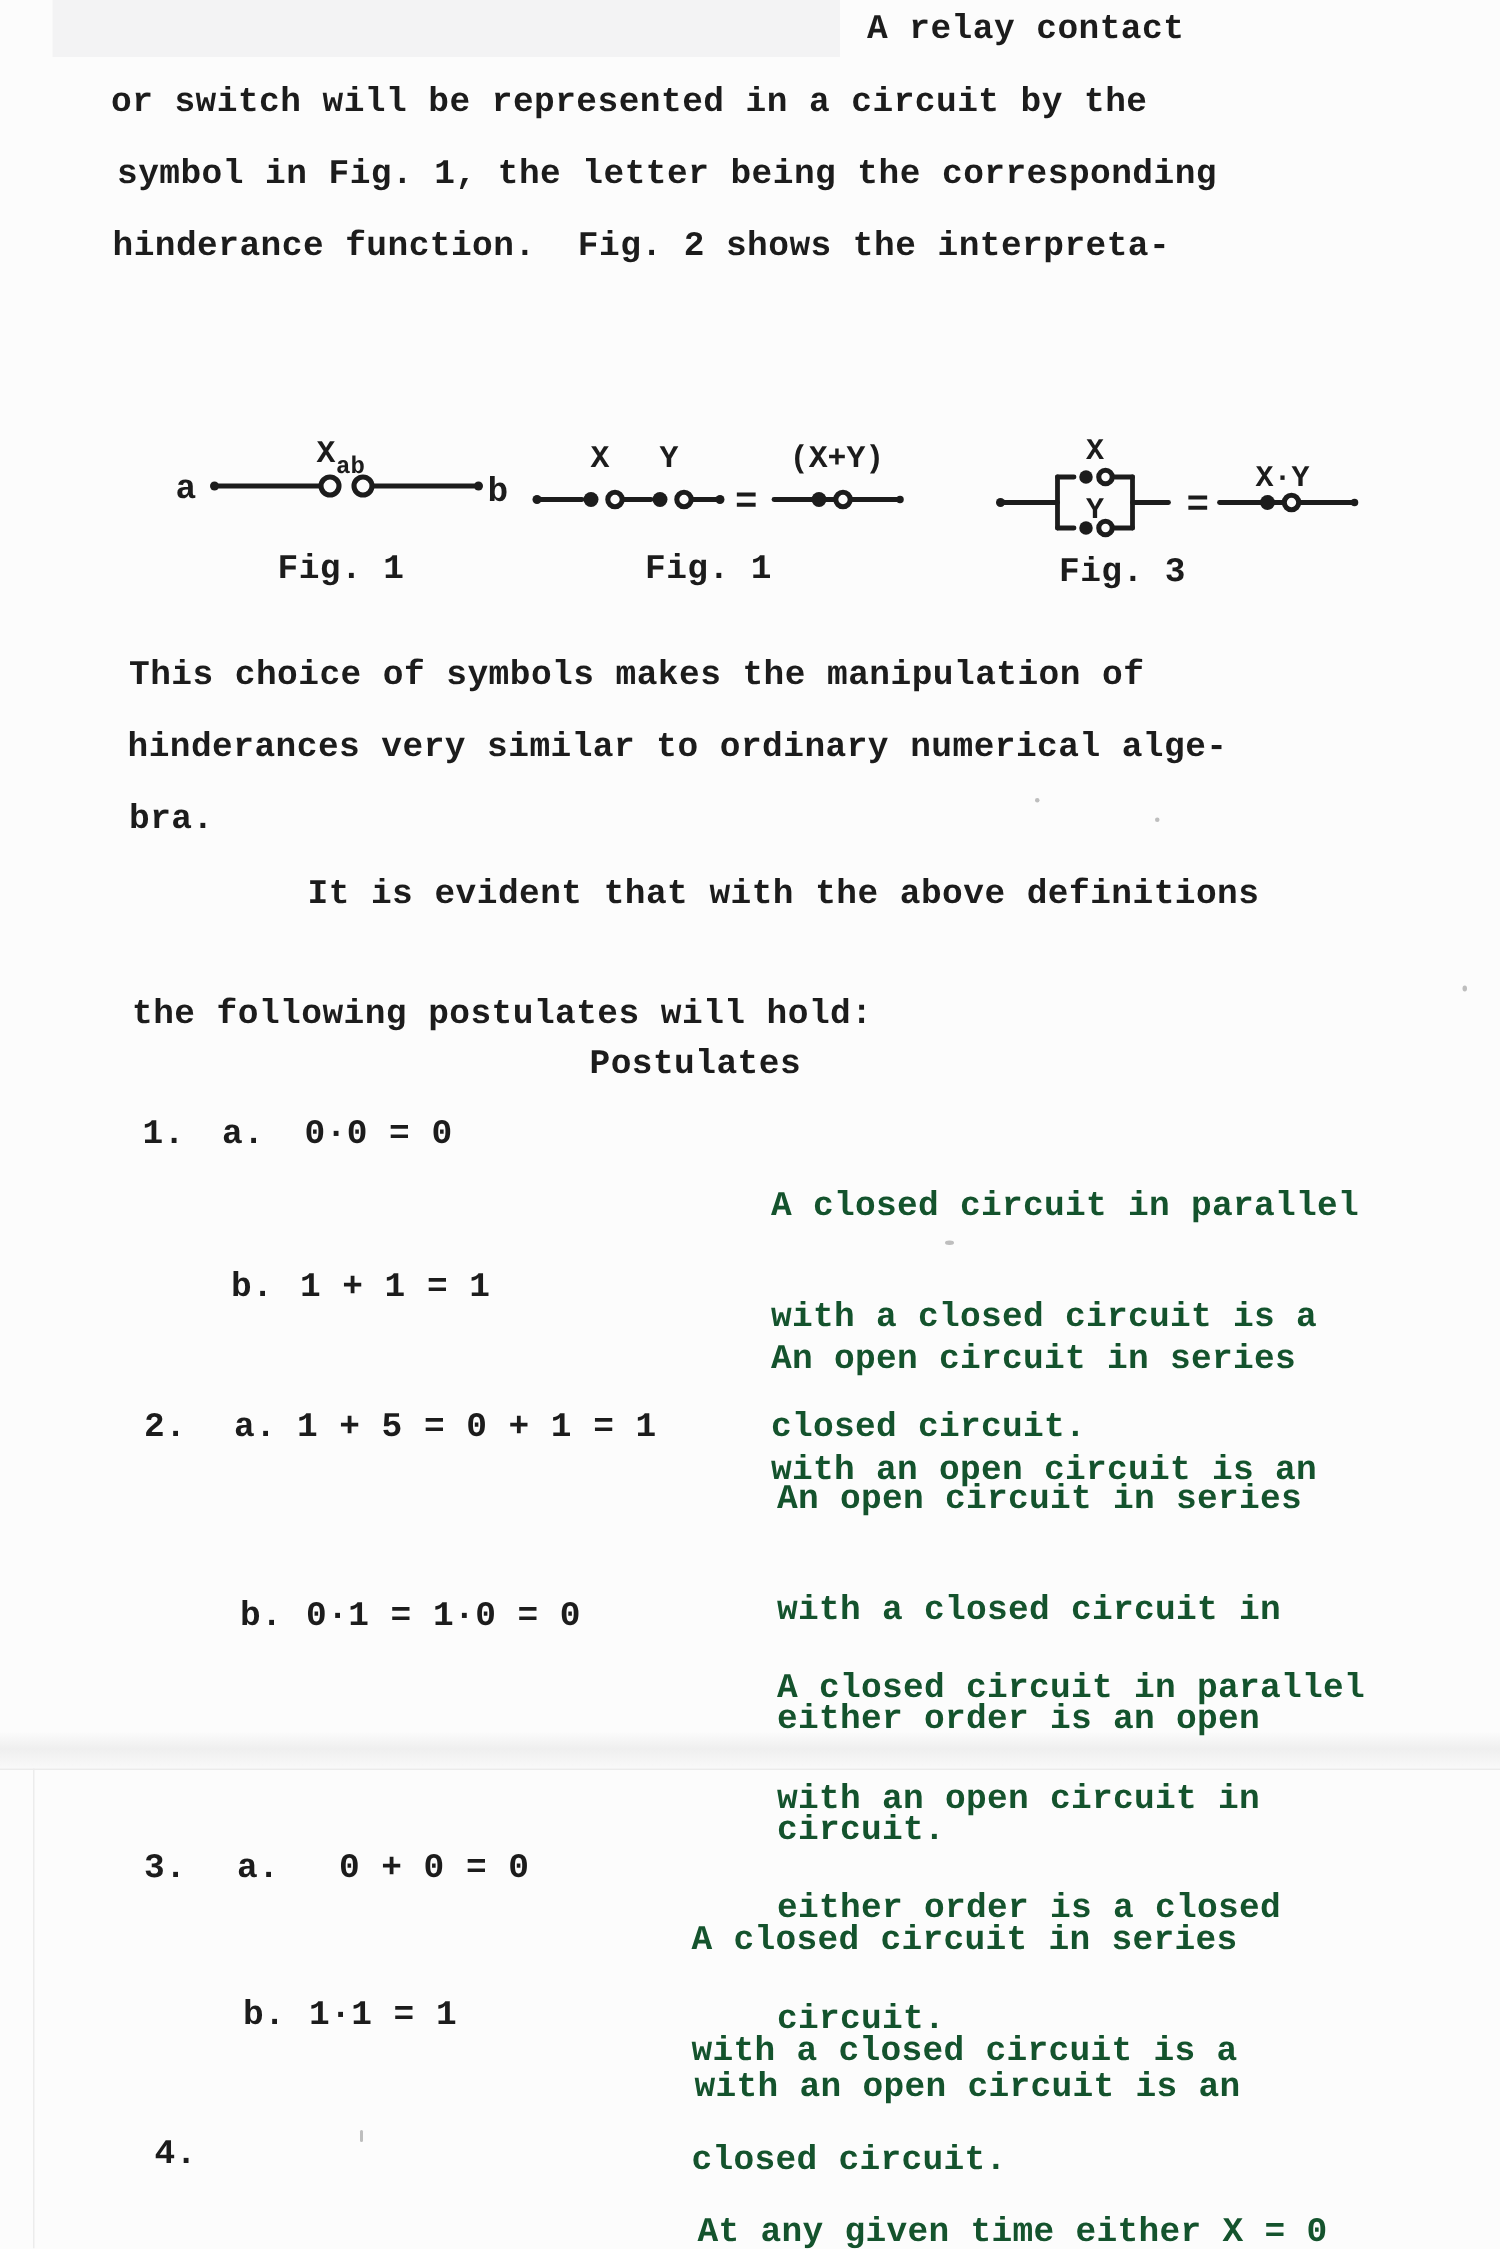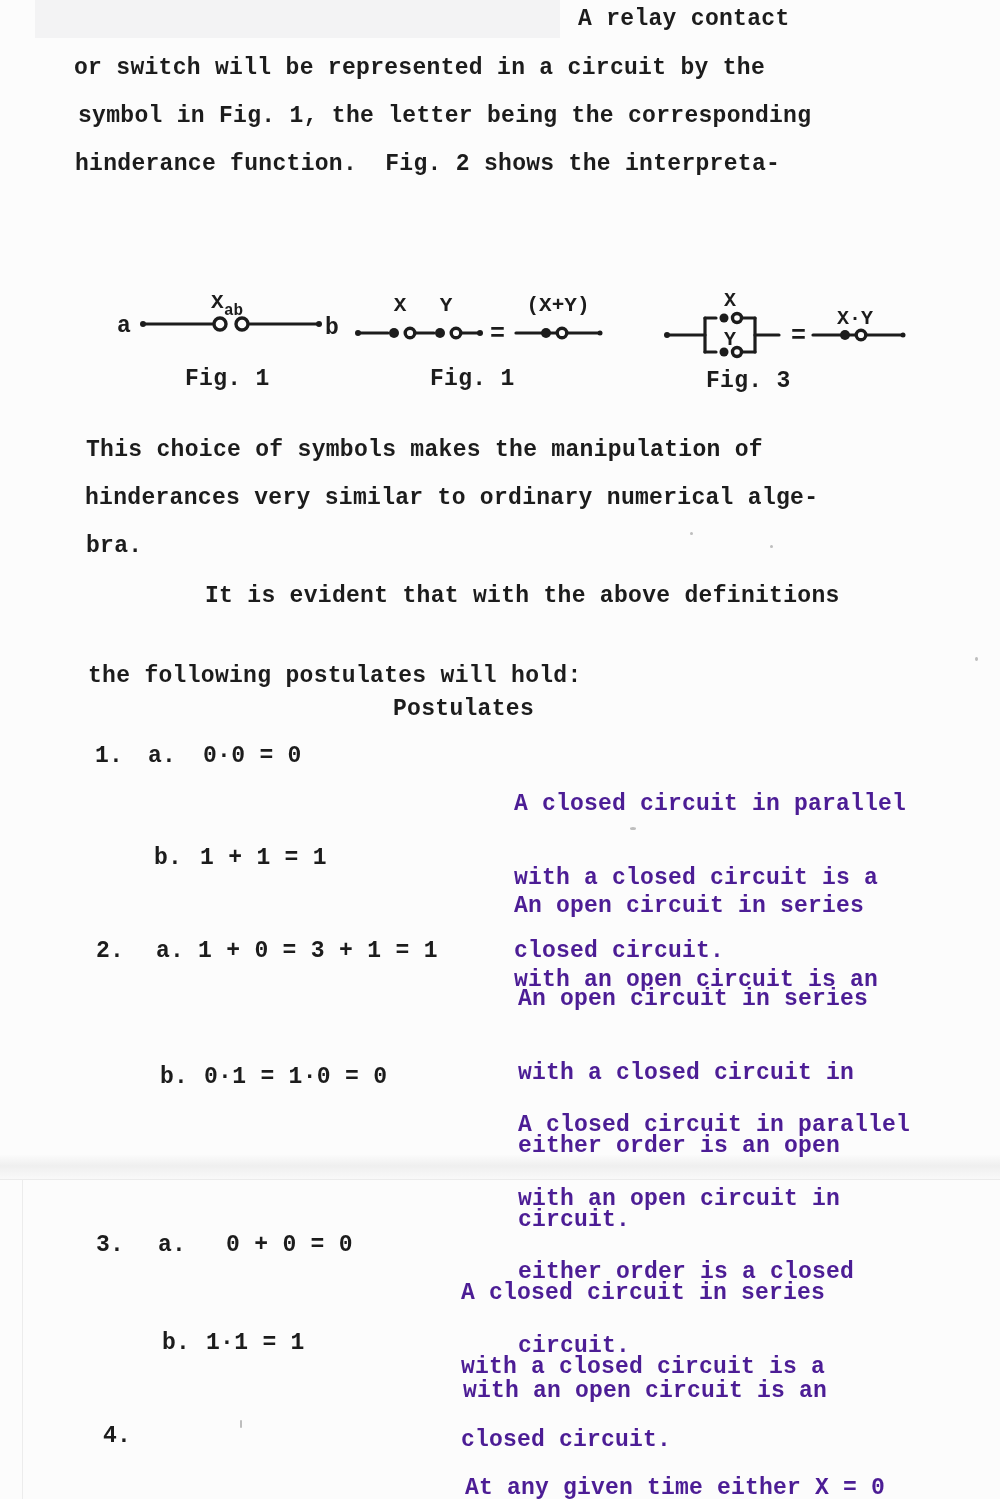--- a/index.html
+++ b/index.html
@@ -1,21 +1,21 @@
 <!DOCTYPE html>
 <html><head>
 <meta charset="utf-8">
 <style>
   html,body{margin:0;padding:0;}
   body{width:1000px;height:1499px;background:#fcfcfc;position:relative;overflow:hidden;}
   #page{position:absolute;inset:0;width:1000px;height:1499px;background:#fcfcfc;}
   .txt{position:absolute;white-space:pre;font:700 23px "Liberation Mono","DejaVu Sans Mono",monospace;
        color:#1c1c1c;letter-spacing:.3px;}
   .desc{position:absolute;white-space:pre;font:700 23px "Liberation Mono","DejaVu Sans Mono",monospace;
-        color:#4c1d95;letter-spacing:.2px;line-height:24.5px;}
+        color:#14532d;letter-spacing:.2px;line-height:24.5px;}
   .desc4{line-height:27px;}
   .fig{position:absolute;overflow:visible;}
   svg text{font:700 23px "Liberation Mono","DejaVu Sans Mono",monospace;fill:#1c1c1c;}
   svg text.t21{font-size:21px}
   svg text.t20{font-size:20px}
   svg text.t16{font-size:16px}
   svg text.t25{font-size:25px}
   .wire{stroke:#1c1c1c;stroke-width:3.2;stroke-linecap:round;}
   .ring{fill:#fcfcfc;stroke:#1c1c1c;stroke-width:3.4;}
   .cfill{fill:#1c1c1c;}
@@ -123,21 +123,21 @@
 
   <div class="txt" style="left:154px;top:845px;">b.</div>
   <div class="txt" style="left:200px;top:845px;">1 + 1 = 1</div>
   <div class="desc" style="left:514px;top:845px;">
     <div>An open circuit in series</div>
     <div>with an open circuit is an</div>
   </div>
 
   <div class="txt" style="left:96px;top:938px;">2.</div>
   <div class="txt" style="left:156px;top:938px;">a.</div>
-  <div class="txt" style="left:198px;top:938px;">1 + 0 = 3 + 1 = 1</div>
+  <div class="txt" style="left:198px;top:938px;">1 + 5 = 0 + 1 = 1</div>
   <div class="desc" style="left:518px;top:938px;">
     <div>An open circuit in series</div>
     <div>with a closed circuit in</div>
     <div>either order is an open</div>
     <div>circuit.</div>
   </div>
 
   <div class="txt" style="left:160px;top:1064px;">b.</div>
   <div class="txt" style="left:204px;top:1064px;">0·1 = 1·0 = 0</div>
   <div class="desc" style="left:518px;top:1064px;">

